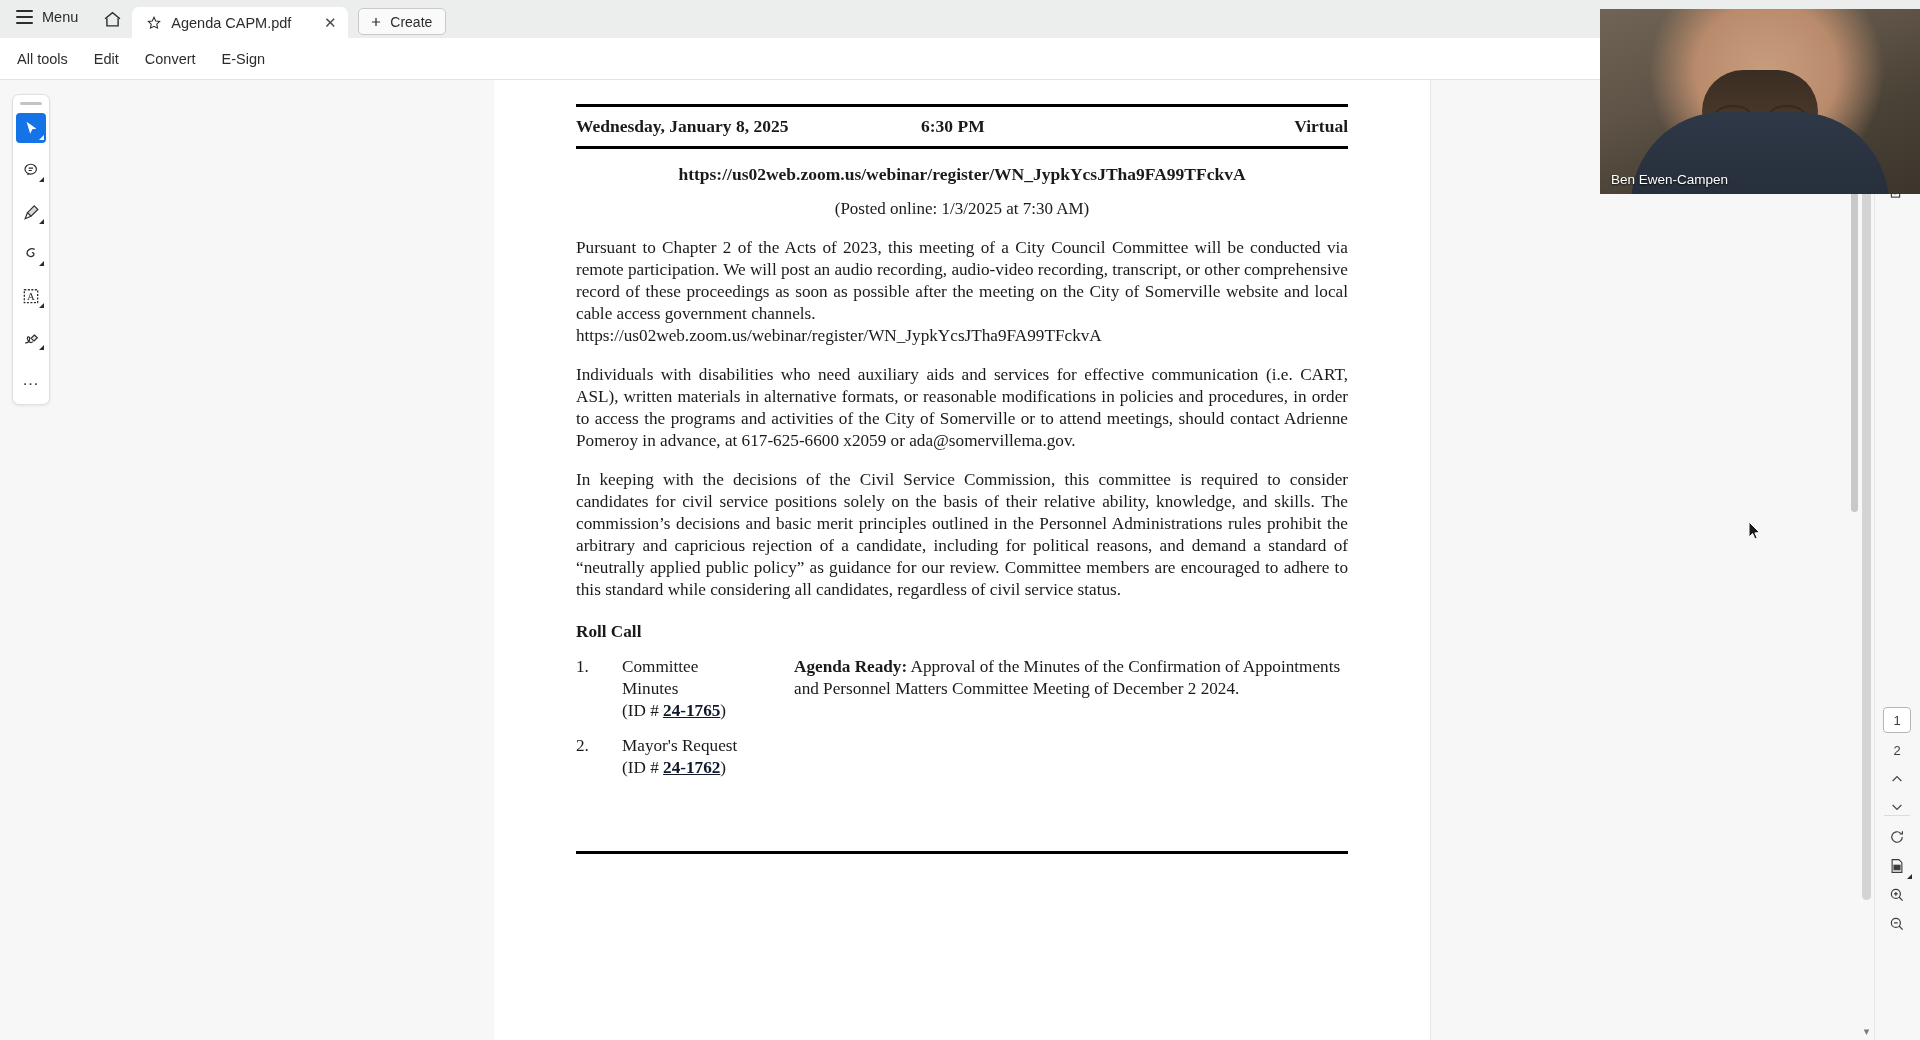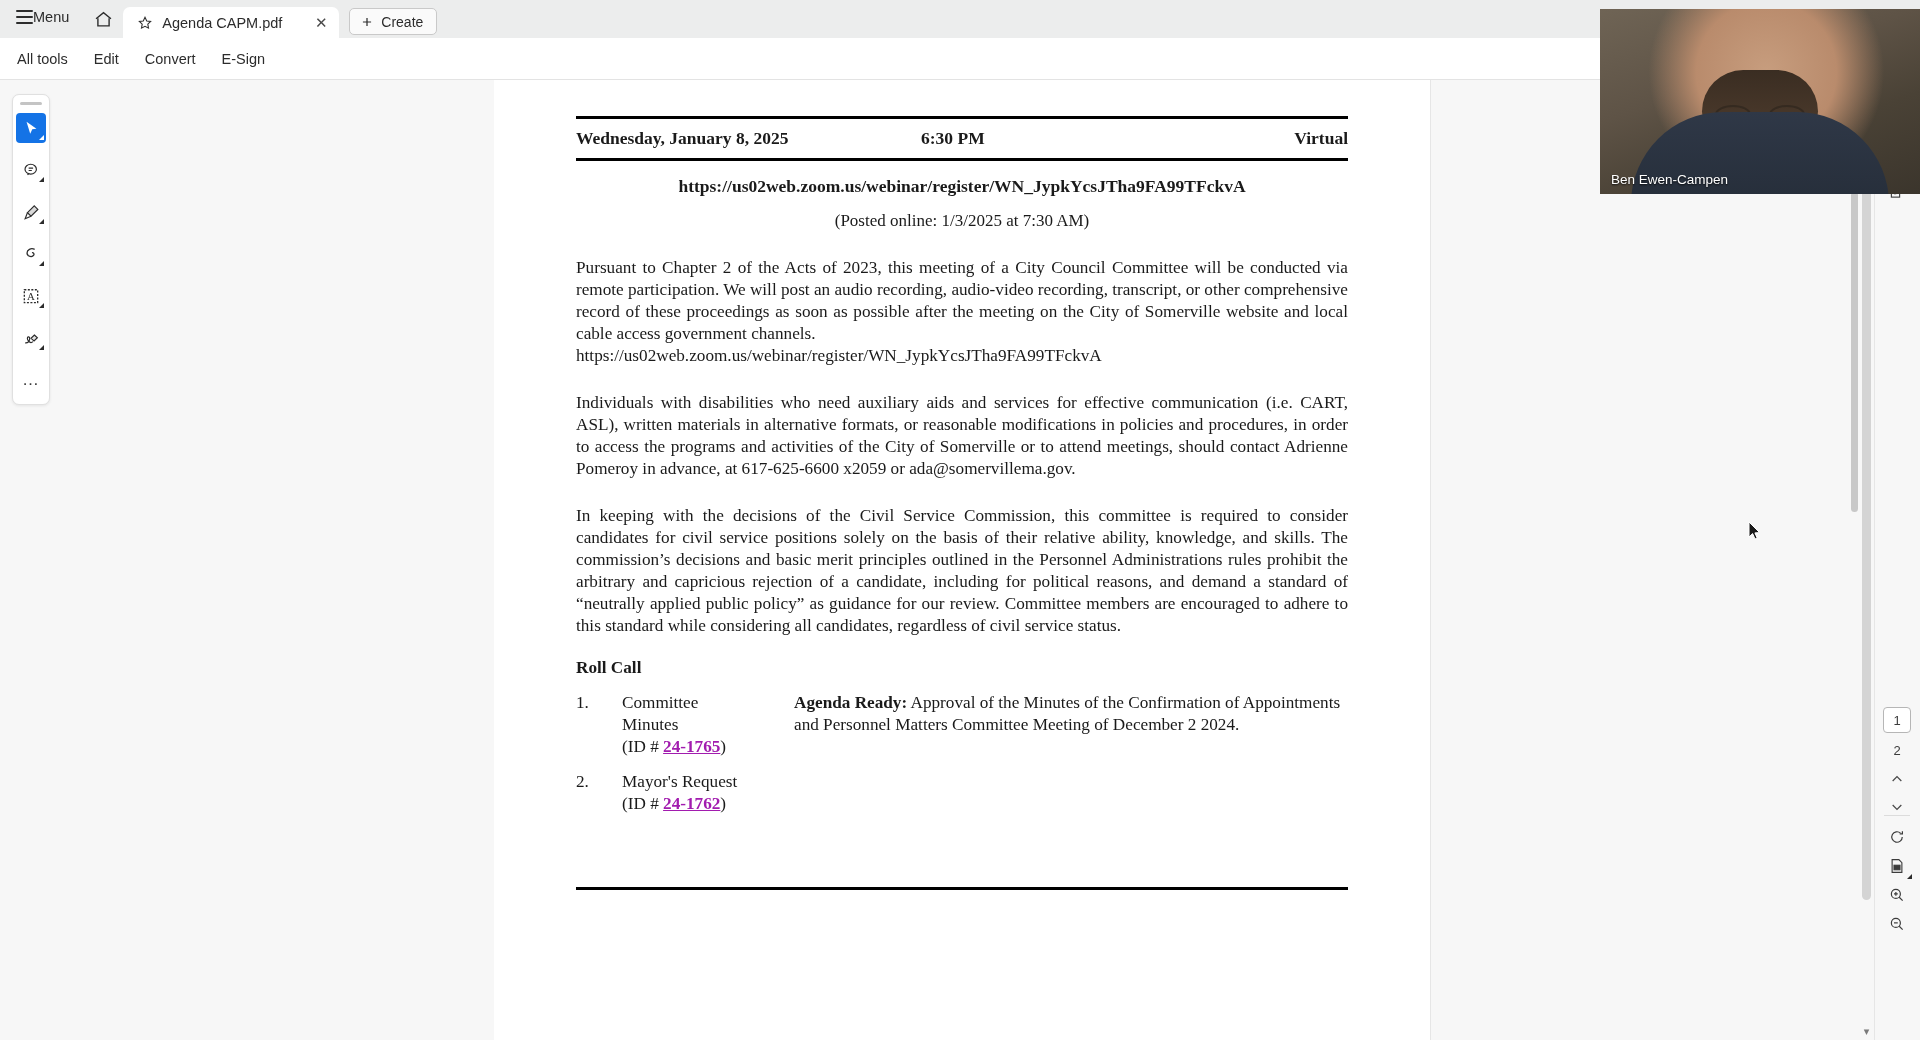--- a/index.html
+++ b/index.html
@@ -10,21 +10,21 @@
     font-family: "Liberation Sans", sans-serif;
   }
 
   
   .tabbar {
     position: absolute; top: 0; left: 0; width: 1920px; height: 38px;
     background: #eceded;
     display: flex; align-items: flex-end;
   }
   .menu-btn {
-    display: flex; align-items: center; 
+    display: flex; align-items: center; gap: 9px;
     height: 38px; padding: 0 14px 4px 16px;
     font-size: 14.5px; color: #2c2c2c;
   }
   .hamburger { display: flex; flex-direction: column; justify-content: center; gap: 4px; width: 17px; }
   .hamburger i { display: block; height: 1.8px; background: #2c2c2c; border-radius: 1px; }
   .home-btn { display: flex; align-items: center; justify-content: center; width: 40px; height: 38px; }
   .tab {
     display: flex; align-items: center; gap: 9px;
     height: 31px; min-width: 216px; padding: 0 8px 0 14px;
     background: #ffffff; border-radius: 7px 7px 0 0;
@@ -83,42 +83,42 @@
   
   .pagewrap {
     position: absolute; top: 0; left: 494px; width: 940px; height: 960px;
     background: #f7f7f7; overflow: hidden;
   }
   .page {
     position: absolute; top: 0; left: 0; width: 936px; height: 1150px;
     background: #ffffff; box-shadow: 0 0 0 1px #e6e6e6;
   }
   .doc {
-    position: absolute; left: 82px; top: 36px; width: 772px;
+    position: absolute; left: 82px; top: 24px; width: 772px;
     font-family: "Liberation Serif", "DejaVu Serif", serif;
     color: #1a1a1a; font-size: 17.2px; line-height: 22px;
   }
   .rule-top { border-top: 3.5px solid #000; margin-bottom: 7px; }
   .rule-bot { border-top: 3.5px solid #000; margin-top: 6px; }
   .hdrline { display: flex; font-weight: bold; font-size: 17.5px; padding: 1px 0 3px; }
   .hdrline .h-date { width: 345px; }
   .hdrline .h-time { width: 250px; }
   .hdrline .h-loc { flex: 1; text-align: right; }
   .ctr { text-align: center; }
   .zoomlink { font-weight: bold; font-size: 17.5px; margin-top: 14px; }
   .posted { margin-top: 13px; font-size: 17px; }
-  .para { margin-top: 25px; text-align: justify; font-family: Liberation Serif, serif; }
+  .para { margin-top: 17px; text-align: justify; font-family: Liberation Serif, serif; }
   .para.nojust { text-align: left; }
   .rollcall { margin-top: 20px; font-weight: bold; }
   .item { display: flex; margin-top: 13px; }
   .item .num { width: 46px; flex: none; }
   .item .mid { width: 172px; flex: none; }
   .item .desc { flex: 1; }
   .item .desc b { font-weight: bold; }
-  .idlink { color: #a21caf; font-weight: bold; text-decoration: underline; }
+  .idlink { color: #0f172a; font-weight: bold; text-decoration: underline; }
   .footer-rule { border-top: 3.5px solid #000; margin-top: 72px; }
   .pagefoot { text-align: center; margin-top: 11px; font-size: 17px; }
 
   
   .rightgutter {
     position: absolute; top: 0; left: 1434px; width: 486px; height: 960px;
     background: #f7f7f7;
   }
   .docscroll {
     position: absolute; right: 62px; top: 112px; width: 7px; height: 320px;

